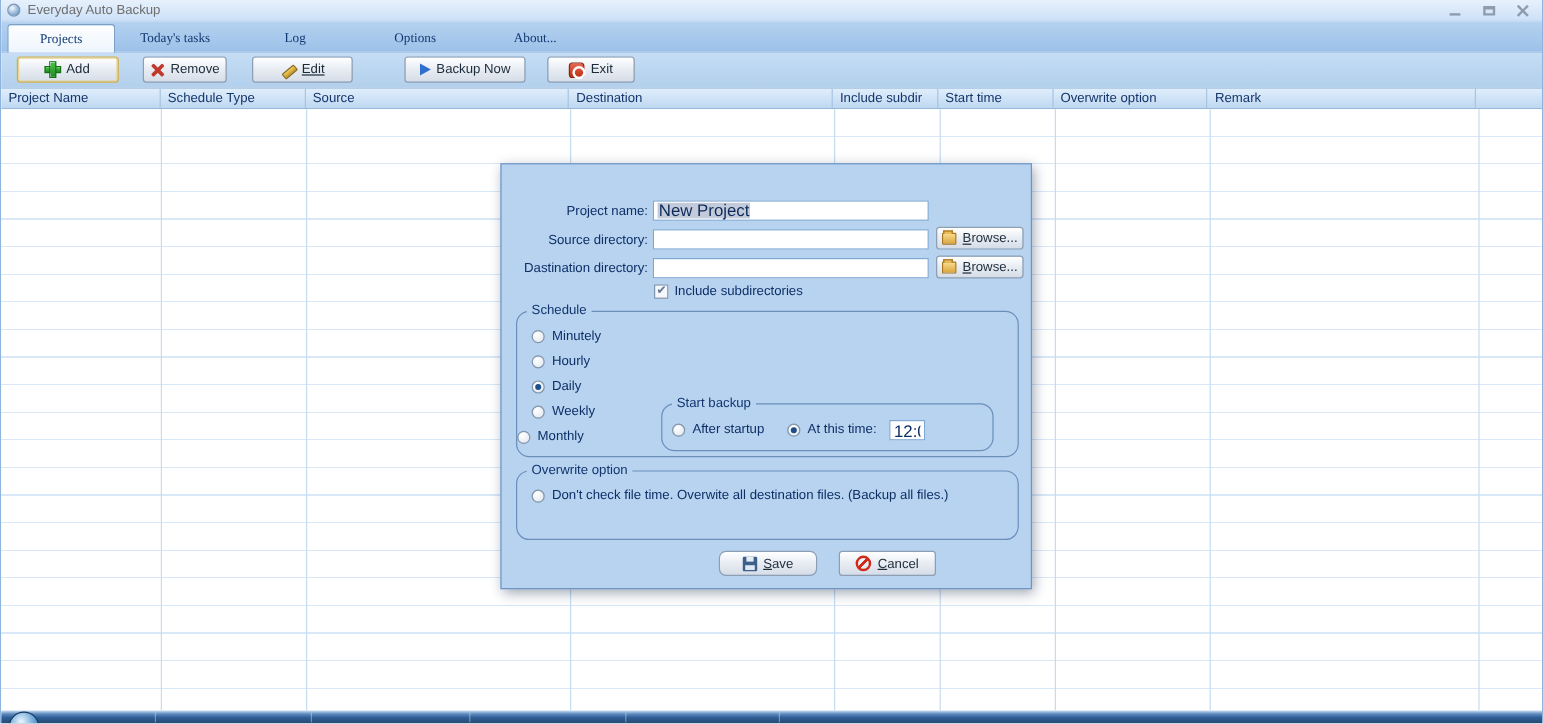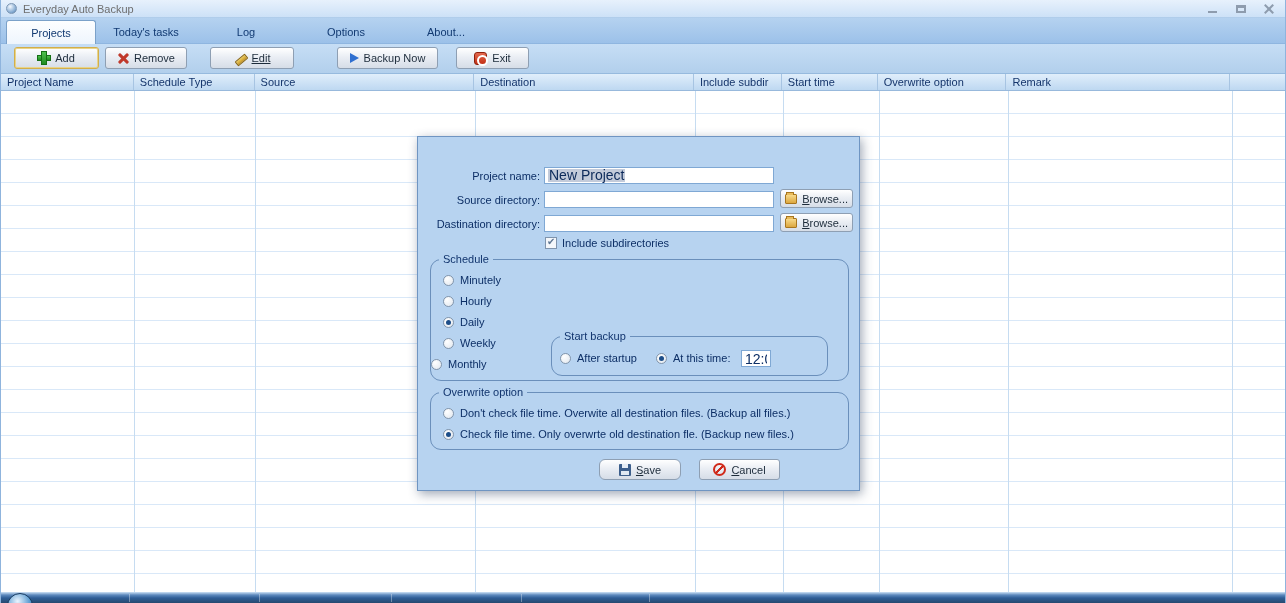--- a/index.html
+++ b/index.html
@@ -21,21 +21,21 @@
   .wc.min i{left:1px;bottom:2px;width:9px;height:2px;}
   .wc.max i{left:1px;top:2px;width:10px;height:8px;background:transparent;border:2px solid #8e9cae;border-top-width:3px;}
   .wc.cls i{left:5px;top:0;width:2px;height:12px;}
   .wc.cls .x1{transform:rotate(45deg);}
   .wc.cls .x2{transform:rotate(-45deg);}
 
   
   .tabstrip{position:absolute;left:0;top:18px;width:100%;height:26px;
             background:linear-gradient(#b5d2f0,#9cc1e9);border-bottom:1px solid #8fb6e0;}
   .tab{position:absolute;top:2px;height:24px;width:100px;line-height:24px;text-align:center;
-       color:#123a72;cursor:default;}
+       color:#123a72;cursor:default;font-family:Liberation Serif, serif;}
   .tab.selected{background:linear-gradient(#fdfeff,#eef5fd);border:1px solid #7ba1c9;border-bottom:none;
        border-radius:3px 3px 0 0;}
 
   
   .toolbar{position:absolute;left:0;top:44px;width:100%;height:30px;
            background:linear-gradient(#c6def5,#b2cfec);border-bottom:1px solid #96bade;}
   .btn{position:absolute;top:3px;height:22px;display:flex;align-items:center;justify-content:center;gap:5px;
        background:linear-gradient(#ffffff,#eaeef4 45%,#d6dde7);border:1px solid #8e9fb3;border-radius:3px;
        color:#1c2b3a;font-size:11px;padding:0 4px;cursor:default;}
   .btn.focus{border-color:#d3ae4a;box-shadow:0 0 0 1px #e8d48a inset;}
@@ -141,21 +141,21 @@
     <div class="tab" style="left:195px;">Log</div>
     <div class="tab" style="left:295px;">Options</div>
     <div class="tab" style="left:395px;">About...</div>
   </div>
 
   <div class="toolbar">
     <button class="btn focus" style="left:13px;width:85px;">
       <span class="ic ic-plus"></span>
       <span>Add</span>
     </button>
-    <button class="btn" style="left:104px;width:82px;align-items:center;">
+    <button class="btn" style="left:118px;width:70px;align-items:center;">
       <span class="ic ic-x"></span>
       <span>Remove</span>
     </button>
     <button class="btn" style="left:209px;width:84px;text-decoration:underline;">
       <span class="ic ic-pencil"></span>
       <span>Edit</span>
     </button>
     <button class="btn" style="left:336px;width:101px;">
       <span class="ic ic-play"></span>
       <span>Backup Now</span>
@@ -261,24 +261,20 @@
         <input class="textbox timebox" value="12:00" style="">
       </div>
     </div>
 
     <div class="group" style="left:12px;top:255px;width:419px;height:58px;">
       <span class="legend">Overwrite option</span>
       <div class="radiorow" style="left:12px;top:14px;">
         <span class="radio"></span>
         <span>Don't check file time. Overwite all destination files. (Backup all files.)</span>
       </div>
-      <div class="radiorow" style="left:12px;top:35px;">
-        <span class="radio on"></span>
-        <span>Check file time. Only overwrte old destination fle. (Backup new files.)</span>
-      </div>
     </div>
 
     <button class="btn dlg-btn" style="left:181px;border-radius:6px;">
       <span class="ic ic-floppy"></span>
       <span class="ul">Save</span>
     </button>
     <button class="btn dlg-btn" style="left:281px;width:81px;">
       <span class="ic ic-cancel"></span>
       <span class="ul">Cancel</span>
     </button>

